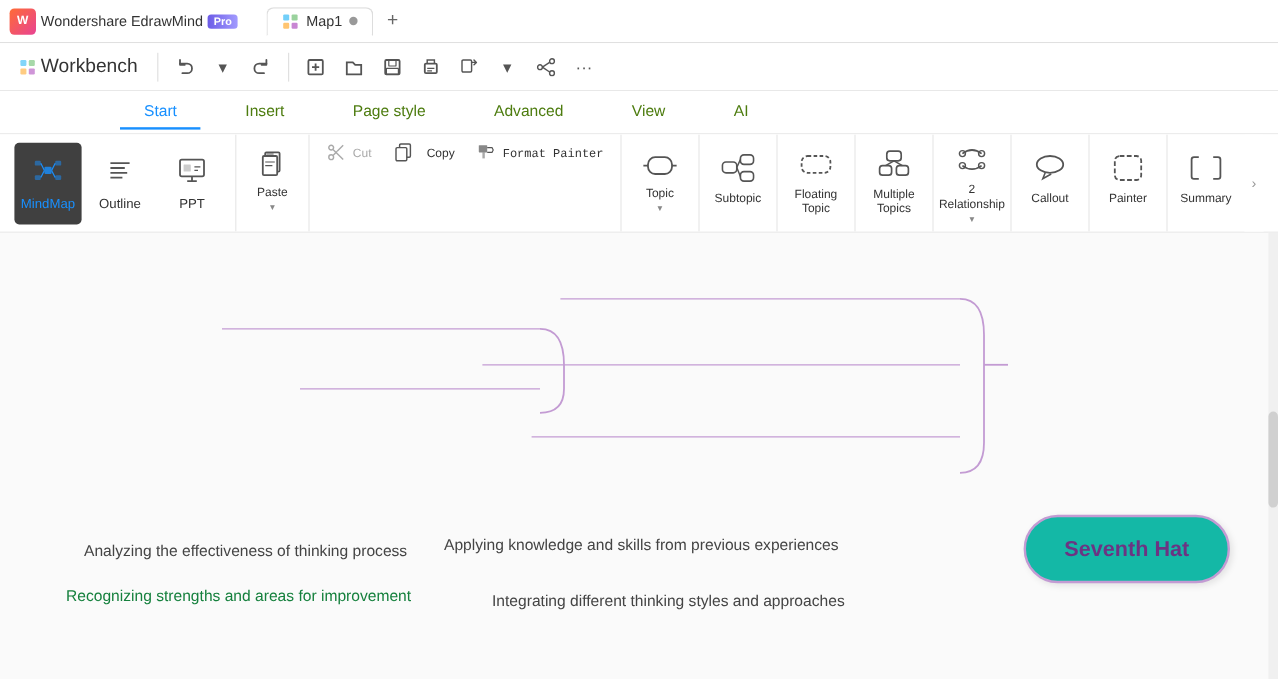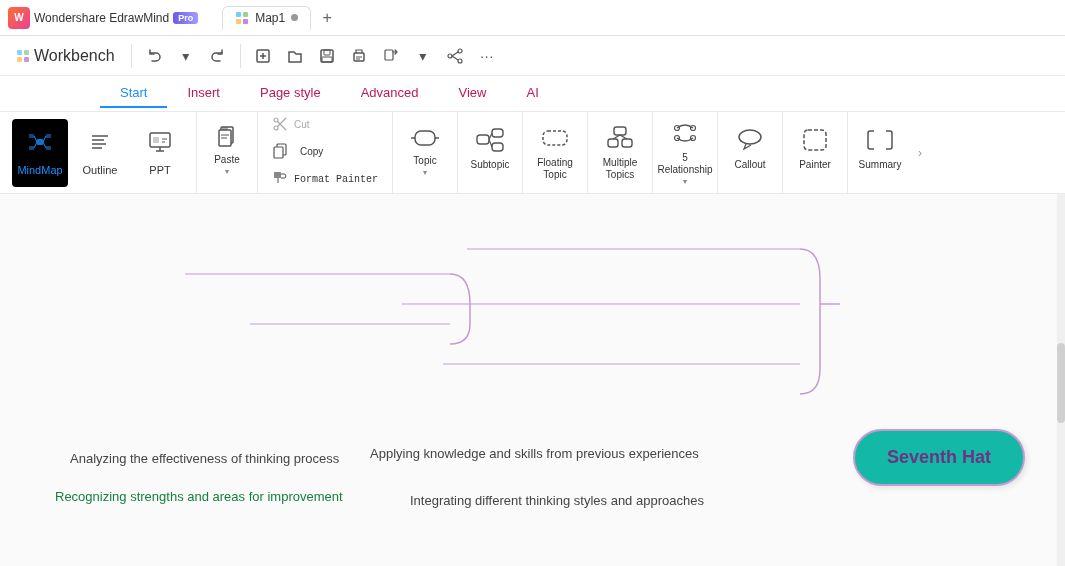--- a/index.html
+++ b/index.html
@@ -126,26 +126,26 @@
     }
 
     
     #nav-tabs {
       display: flex;
       align-items: center;
       height: 36px;
       background: #fff;
       border-bottom: 1px solid #e8e8e8;
       padding: 0 100px;
-      gap: 0;
+      gap: 17px;
     }
     .nav-tab {
       padding: 6px 20px;
       font-size: 13px;
-      color: #be185d;
+      color: #4d7c0f;
       cursor: pointer;
       border-bottom: 2px solid transparent;
       white-space: nowrap;
     }
     .nav-tab.active {
       color: #1890ff;
       border-bottom: 2px solid #1890ff;
       font-weight: 500;
     }
 
@@ -175,21 +175,21 @@
       align-items: center;
       justify-content: center;
       width: 56px;
       height: 68px;
       border-radius: 4px;
       cursor: pointer;
       gap: 4px;
       font-size: 11px;
       color: #333;
     }
-    .mode-btn.active { background: #000000; color: #1890ff; }
+    .mode-btn.active { background: #404040; color: #1890ff; }
     .mode-icon {
       font-size: 22px;
     }
     .ribbon-btn {
       display: flex;
       flex-direction: column;
       align-items: center;
       justify-content: flex-start;
       width: 52px;
       padding: 4px 2px;
@@ -402,21 +402,21 @@
           <rect x="8" y="5" width="6" height="3" rx="1" fill="#555" opacity="0.5"></rect>
           <line x1="7" y1="13" x2="15" y2="13" stroke="#555" stroke-width="1"></line>
           <line x1="7" y1="16" x2="13" y2="16" stroke="#555" stroke-width="1"></line>
         </svg>
       </span>
       <span class="ribbon-label">Paste</span>
       <span class="drop-arrow">▾</span>
     </div>
   </div>
 
-  <div style="display:flex; flex-direction:column; align-items:flex-start; justify-content:center; padding:4px 6px; border-right:1px solid #e8e8e8; gap:2px;">
+  <div style="display:flex; flex-direction:row; align-items:flex-start; justify-content:center; padding:4px 6px; border-right:1px solid #e8e8e8; gap:2px;">
     <div class="ribbon-btn" style="flex-direction:row; min-height:auto; width:auto; padding:3px 8px; gap:6px;">
       <span>
         <svg width="16" height="16" viewBox="0 0 16 16">
           <circle cx="4" cy="4" r="2" fill="none" stroke="#aaa" stroke-width="1.2"></circle>
           <circle cx="4" cy="12" r="2" fill="none" stroke="#aaa" stroke-width="1.2"></circle>
           <line x1="5.5" y1="5.5" x2="14" y2="14" stroke="#aaa" stroke-width="1.2"></line>
           <line x1="5.5" y1="10.5" x2="9" y2="7" stroke="#aaa" stroke-width="1.2"></line>
           <line x1="9" y1="7" x2="14" y2="2" stroke="#aaa" stroke-width="1.2"></line>
         </svg>
       </span>
@@ -503,21 +503,21 @@
       <span>
         <svg width="28" height="26" viewBox="0 0 28 26">
           <path d="M6 8 Q14 2 22 8" fill="none" stroke="#555" stroke-width="1.5"></path>
           <path d="M6 18 Q14 24 22 18" fill="none" stroke="#555" stroke-width="1.5"></path>
           <circle cx="6" cy="8" r="2.5" fill="none" stroke="#555" stroke-width="1.2"></circle>
           <circle cx="6" cy="18" r="2.5" fill="none" stroke="#555" stroke-width="1.2"></circle>
           <circle cx="22" cy="8" r="2.5" fill="none" stroke="#555" stroke-width="1.2"></circle>
           <circle cx="22" cy="18" r="2.5" fill="none" stroke="#555" stroke-width="1.2"></circle>
         </svg>
       </span>
-      <span class="ribbon-label">5 Relationship</span>
+      <span class="ribbon-label">2 Relationship</span>
       <span class="drop-arrow">▾</span>
     </div>
   </div>
 
   <div style="display:flex; flex-direction:row; align-items:center; padding:4px 6px; border-right:1px solid #e8e8e8; gap:2px;">
     <div class="ribbon-btn">
       <span>
         <svg width="28" height="26" viewBox="0 0 28 26">
           <ellipse cx="14" cy="10" rx="11" ry="7" fill="none" stroke="#555" stroke-width="1.5"></ellipse>
           <path d="M10 17 L8 22 L15 18" fill="none" stroke="#555" stroke-width="1.3"></path>

